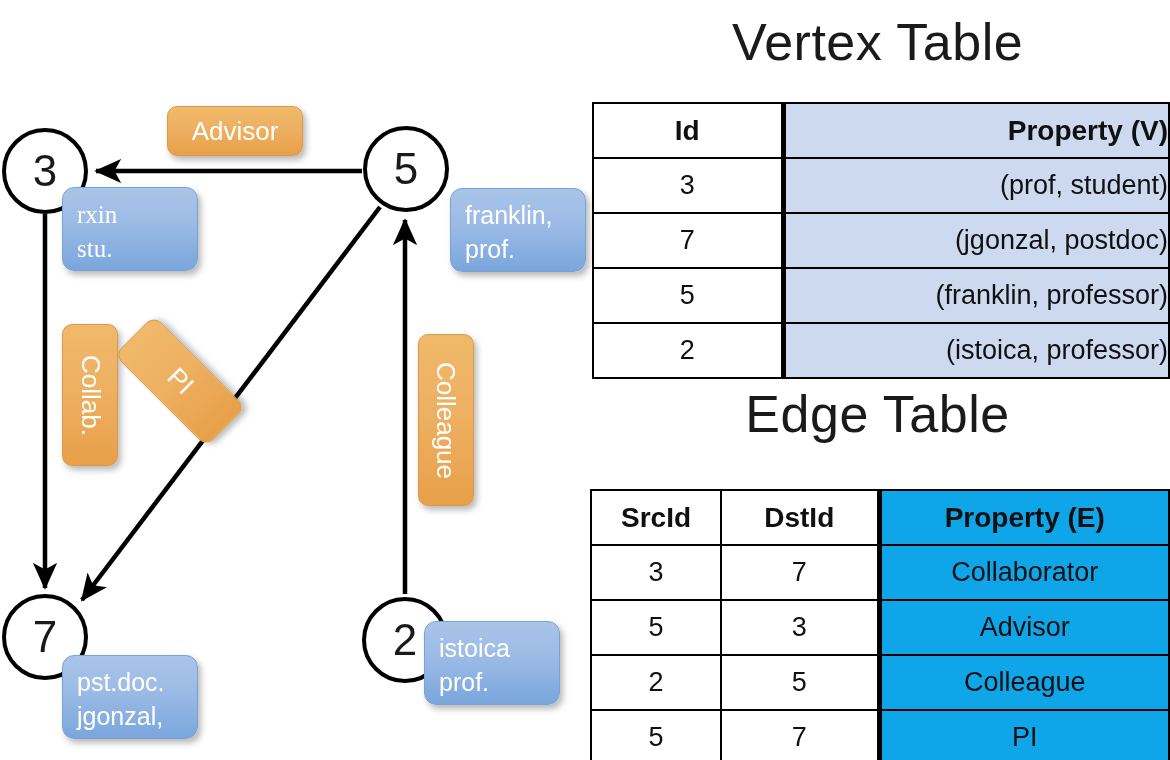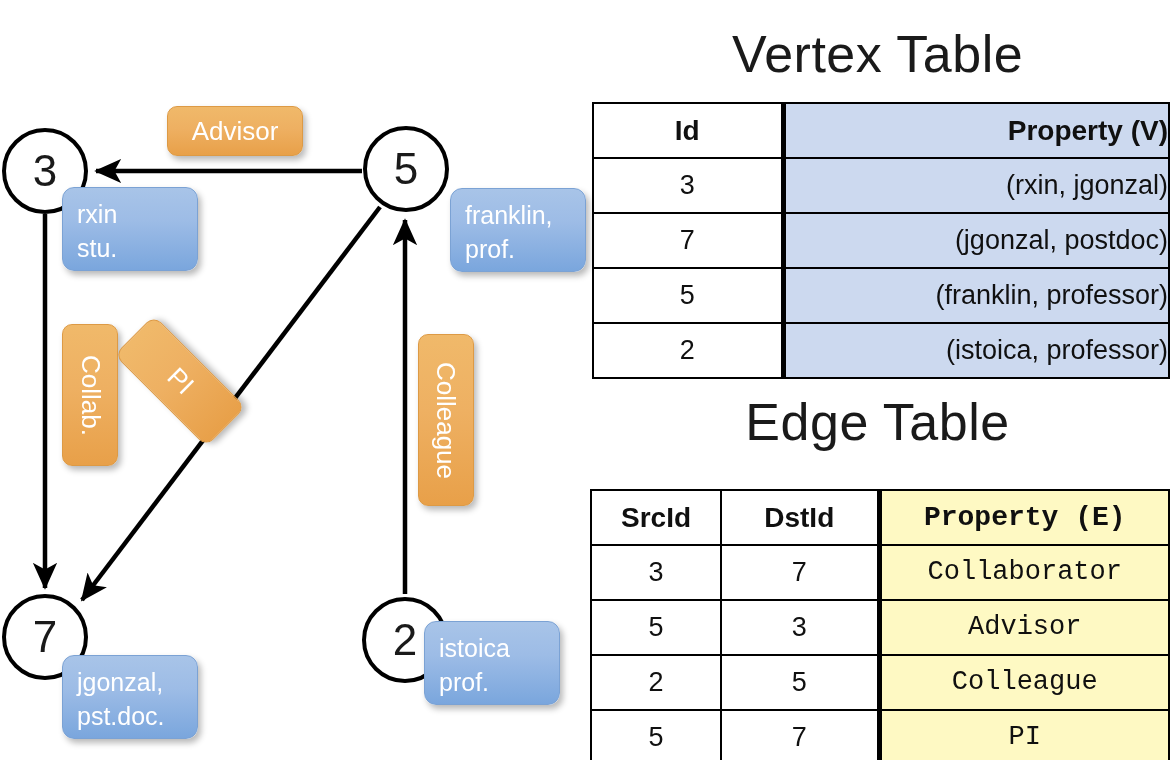--- a/index.html
+++ b/index.html
@@ -20,22 +20,22 @@
   .title {
     position: absolute;
     font-weight: 300;
     font-size: 52px;
     letter-spacing: 0.5px;
     color: #1a1a1a;
     white-space: nowrap;
     text-align: center;
   }
   #title-property-graph { left: 0; top: 14px; width: 585px; }
-  #title-vertex-table   { left: 585px; top: 24px; width: 585px; }
-  #title-edge-table     { left: 585px; top: 392px; width: 585px; }
+  #title-vertex-table   { left: 585px; top: 12px; width: 585px; }
+  #title-edge-table     { left: 585px; top: 384px; width: 585px; }
 
   
   #graph-panel {
     position: absolute;
     left: 0; top: 0;
     width: 585px; height: 760px;
   }
   #graph-svg {
     position: absolute;
     left: 0; top: 0;
@@ -77,21 +77,21 @@
     border: 1px solid #7ba2d4;
     box-shadow: 3px 4px 6px rgba(0,0,0,0.28);
     color: #ffffff;
     font-size: 25px;
     font-weight: 300;
     line-height: 1.35;
     padding: 10px 0 10px 14px;
     box-sizing: border-box;
     z-index: 4;
   }
-  #vprop-rxin     { left: 62px;  top: 187px; width: 136px; height: 84px; }
+  #vprop-rxin     { left: 62px;  top: 187px; width: 136px; height: 84px; font-family: Liberation Serif, serif; }
   #vprop-franklin { left: 450px; top: 188px; width: 136px; height: 84px; }
   #vprop-jgonzal  { left: 62px;  top: 655px; width: 136px; height: 84px; }
   #vprop-istoica  { left: 424px; top: 621px; width: 136px; height: 84px; }
 
   
   .eprop {
     position: absolute;
     border-radius: 10px;
     background: linear-gradient(to bottom, #f0b96a 0%, #eeb062 45%, #e8a049 100%);
     border: 1px solid #dd9a45;
@@ -150,21 +150,21 @@
 
   #vertex-table { left: 592px; top: 102px; width: 576px; }
   #vertex-table col.c-id   { width: 190px; }
   #vertex-table col.c-prop { width: 386px; }
   #vertex-table .prop-cell { background: #ccd9ef; text-align: right; }
 
   #edge-table { left: 590px; top: 489px; width: 578px; }
   #edge-table col.c-src  { width: 130px; }
   #edge-table col.c-dst  { width: 158px; }
   #edge-table col.c-prop { width: 290px; }
-  #edge-table .prop-cell { background: #fef9c3; font-family: Liberation Mono, monospace; }
+  #edge-table .prop-cell { background: #0ea5e9; }
 </style>
 </head>
 <body>
 
 <div id="graph-panel">
 
 
   <svg id="graph-svg" viewBox="0 0 585 760">
     <defs>
       <marker id="arrowhead" markerWidth="7" markerHeight="7" refX="5.6" refY="3.0" orient="auto" markerUnits="strokeWidth">
@@ -198,22 +198,22 @@
     <div>rxin</div>
     <div>stu.</div>
   </div>
 
   <div class="vprop" id="vprop-franklin">
     <div>franklin,</div>
     <div>prof.</div>
   </div>
 
   <div class="vprop" id="vprop-jgonzal">
+    <div>pst.doc.</div>
     <div>jgonzal,</div>
-    <div>pst.doc.</div>
   </div>
 
   <div class="vprop" id="vprop-istoica">
     <div>istoica</div>
     <div>prof.</div>
   </div>
 
   <div class="eprop" id="eprop-advisor">
     <span>Advisor</span>
   </div>
@@ -241,21 +241,21 @@
     </colgroup>
   <thead>
     <tr>
       <th>Id</th>
       <th class="prop-cell sep-left">Property (V)</th>
     </tr>
   </thead>
   <tbody>
     <tr>
       <td>3</td>
-      <td class="prop-cell sep-left">(rxin, jgonzal)</td>
+      <td class="prop-cell sep-left">(prof, student)</td>
     </tr>
     <tr>
       <td>7</td>
       <td class="prop-cell sep-left">(jgonzal, postdoc)</td>
     </tr>
     <tr>
       <td>5</td>
       <td class="prop-cell sep-left">(franklin, professor)</td>
     </tr>
     <tr>

